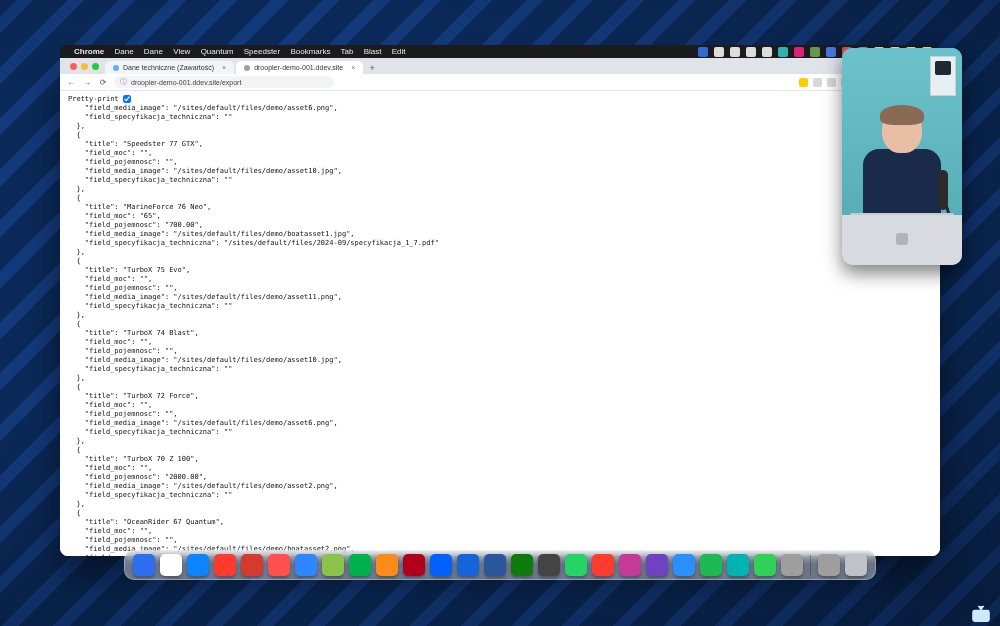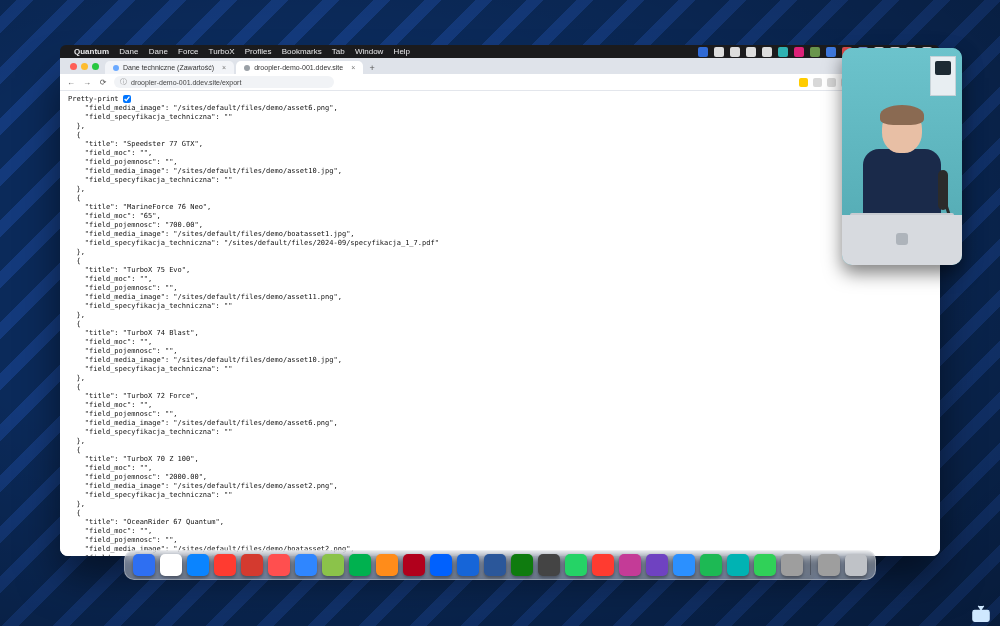--- a/index.html
+++ b/index.html
@@ -129,30 +129,30 @@
   .tv svg{ width:22px; height:18px; }
 </style>
 </head>
 <body>
 
 <div class="desktop">
 
   <div class="menubar">
     <span class="apple"></span>
     <span class="menu-left">
-      <span style="font-weight:600">Quantum</span>
+      <span style="font-weight:600">Chrome</span>
       <span>Dane</span>
       <span>Dane</span>
-      <span>Force</span>
-      <span>TurboX</span>
-      <span>Profiles</span>
+      <span>View</span>
+      <span>Quantum</span>
+      <span>Speedster</span>
       <span>Bookmarks</span>
       <span>Tab</span>
-      <span>Window</span>
-      <span>Help</span>
+      <span>Blast</span>
+      <span>Edit</span>
     </span>
     <span class="menu-right" id="menu-right">
         <div class="ic">
           <div class="sq" style="background: rgb(52, 120, 246);"></div>
         </div>
         <div class="ic">
           <div class="sq" style="background: rgb(255, 255, 255);"></div>
         </div>
         <div class="ic">
           <div class="sq" style="background: rgb(255, 255, 255);"></div>

